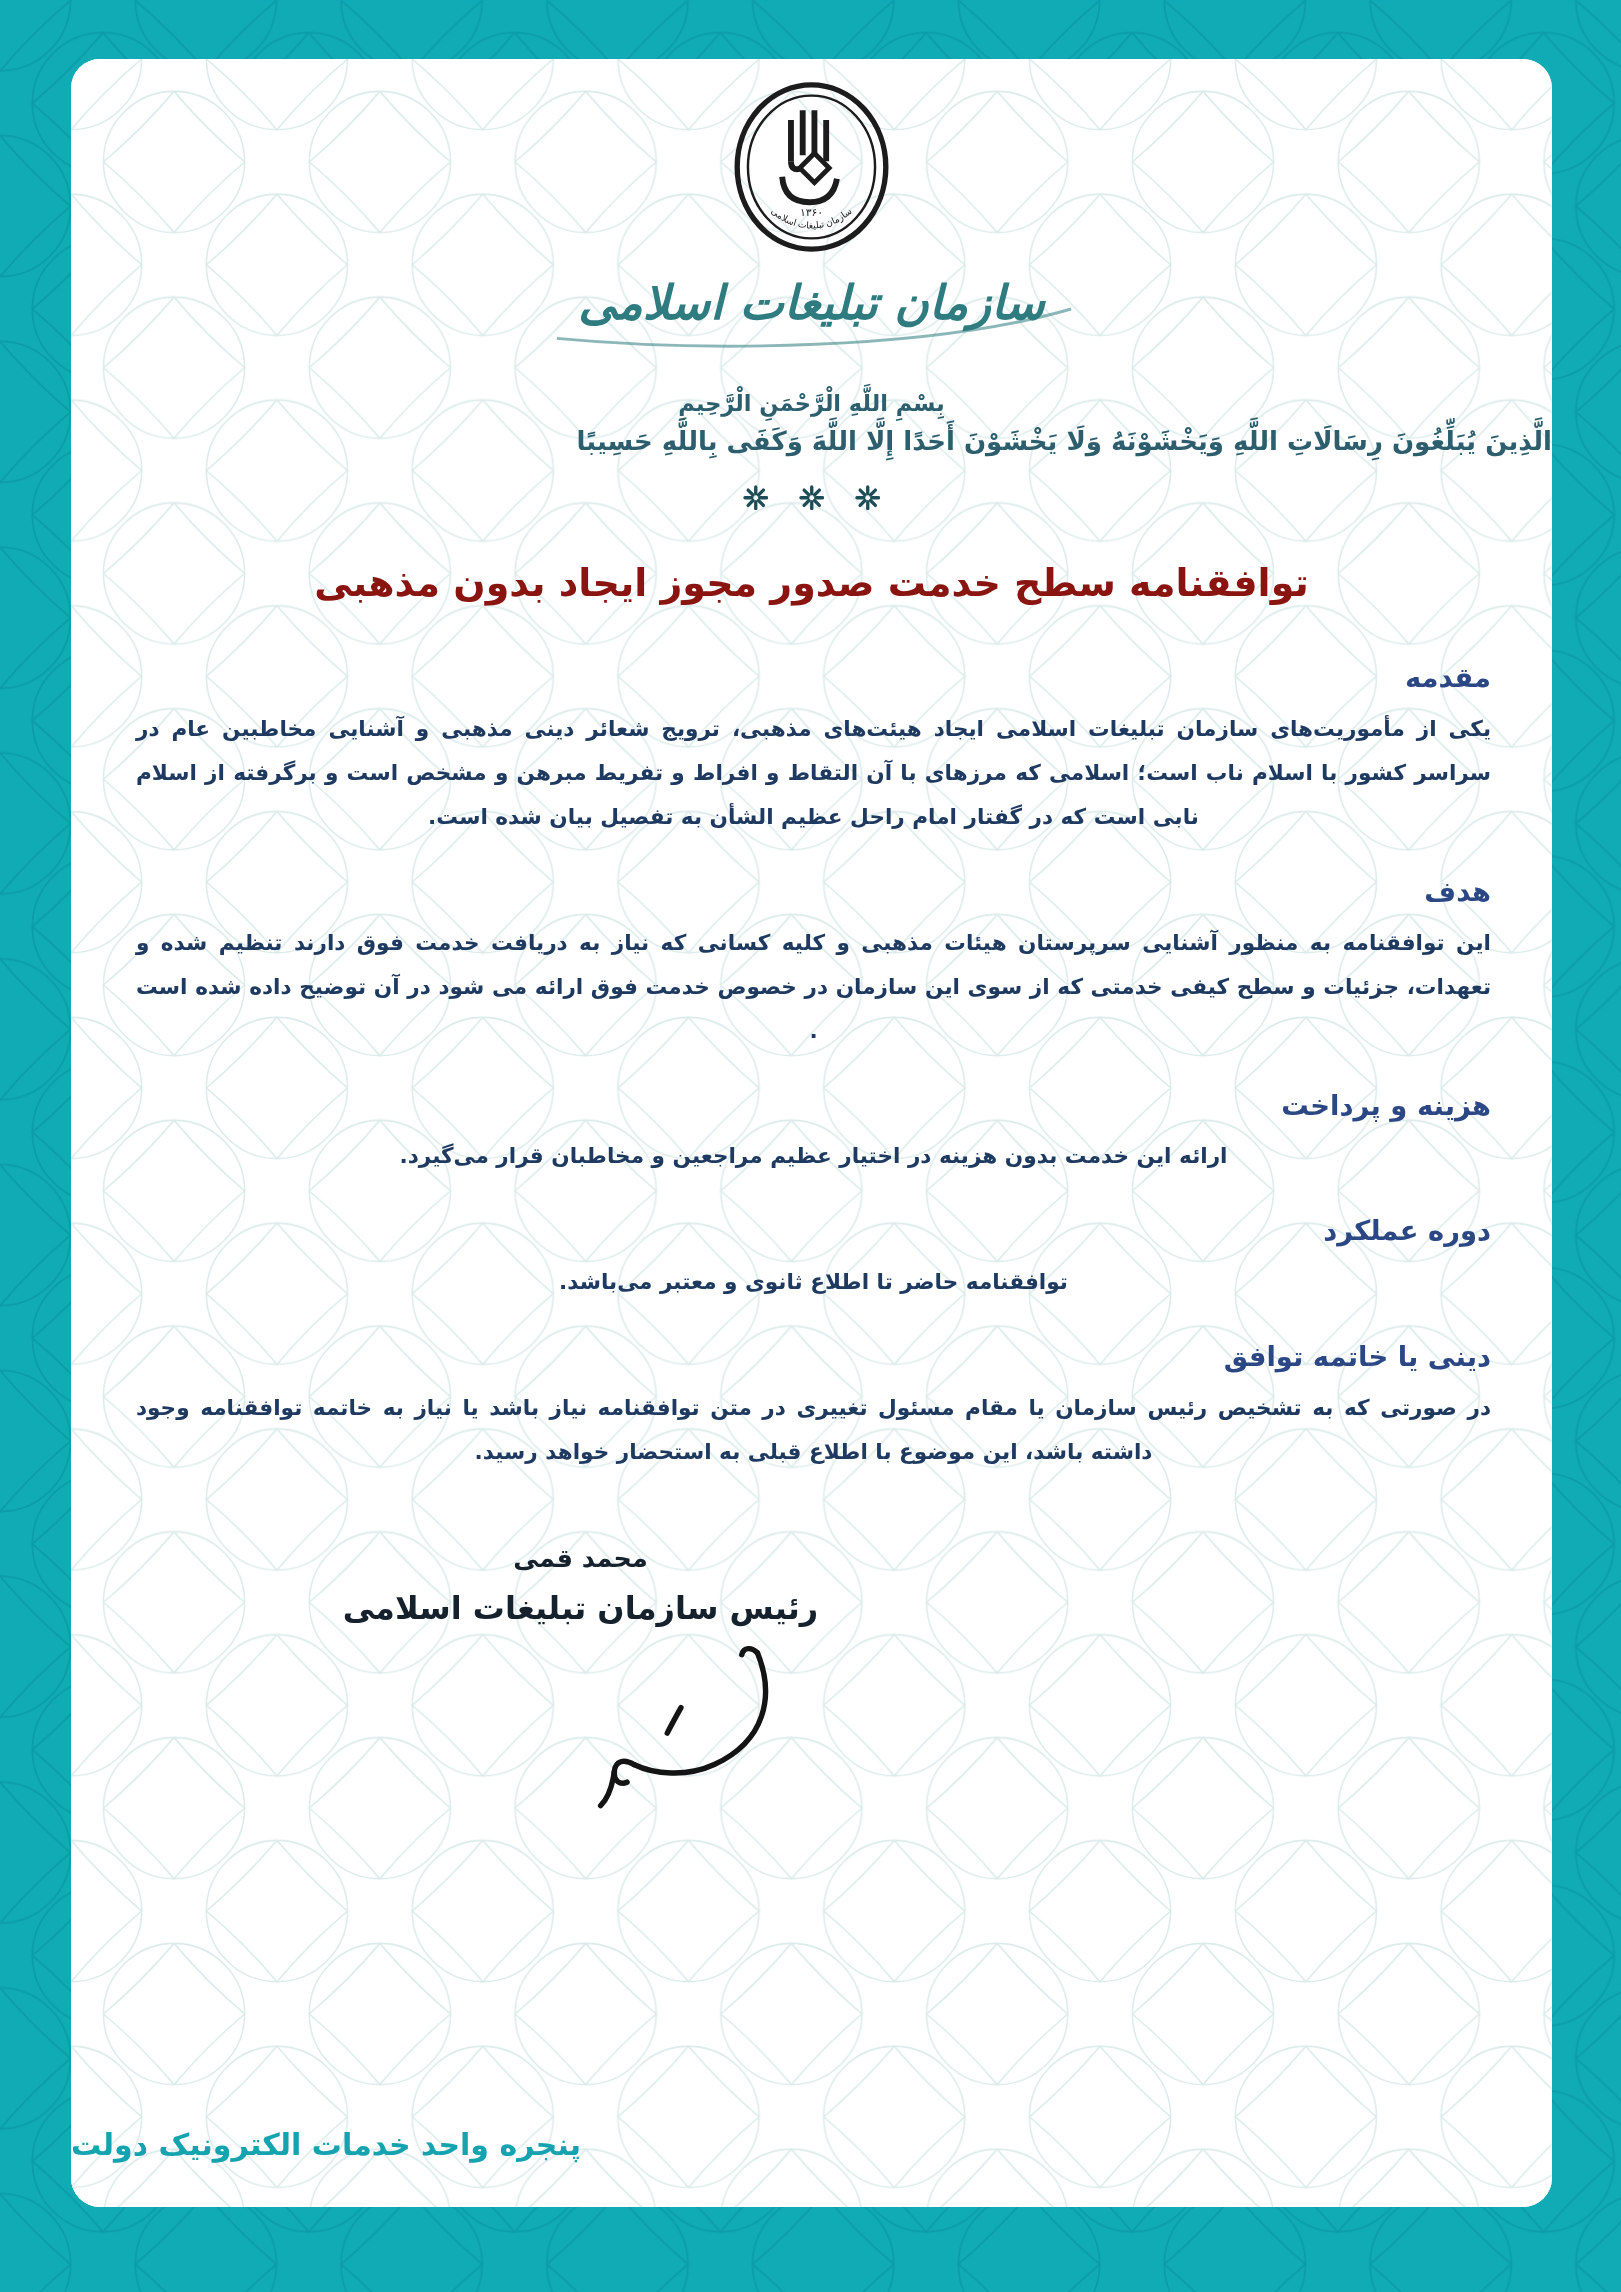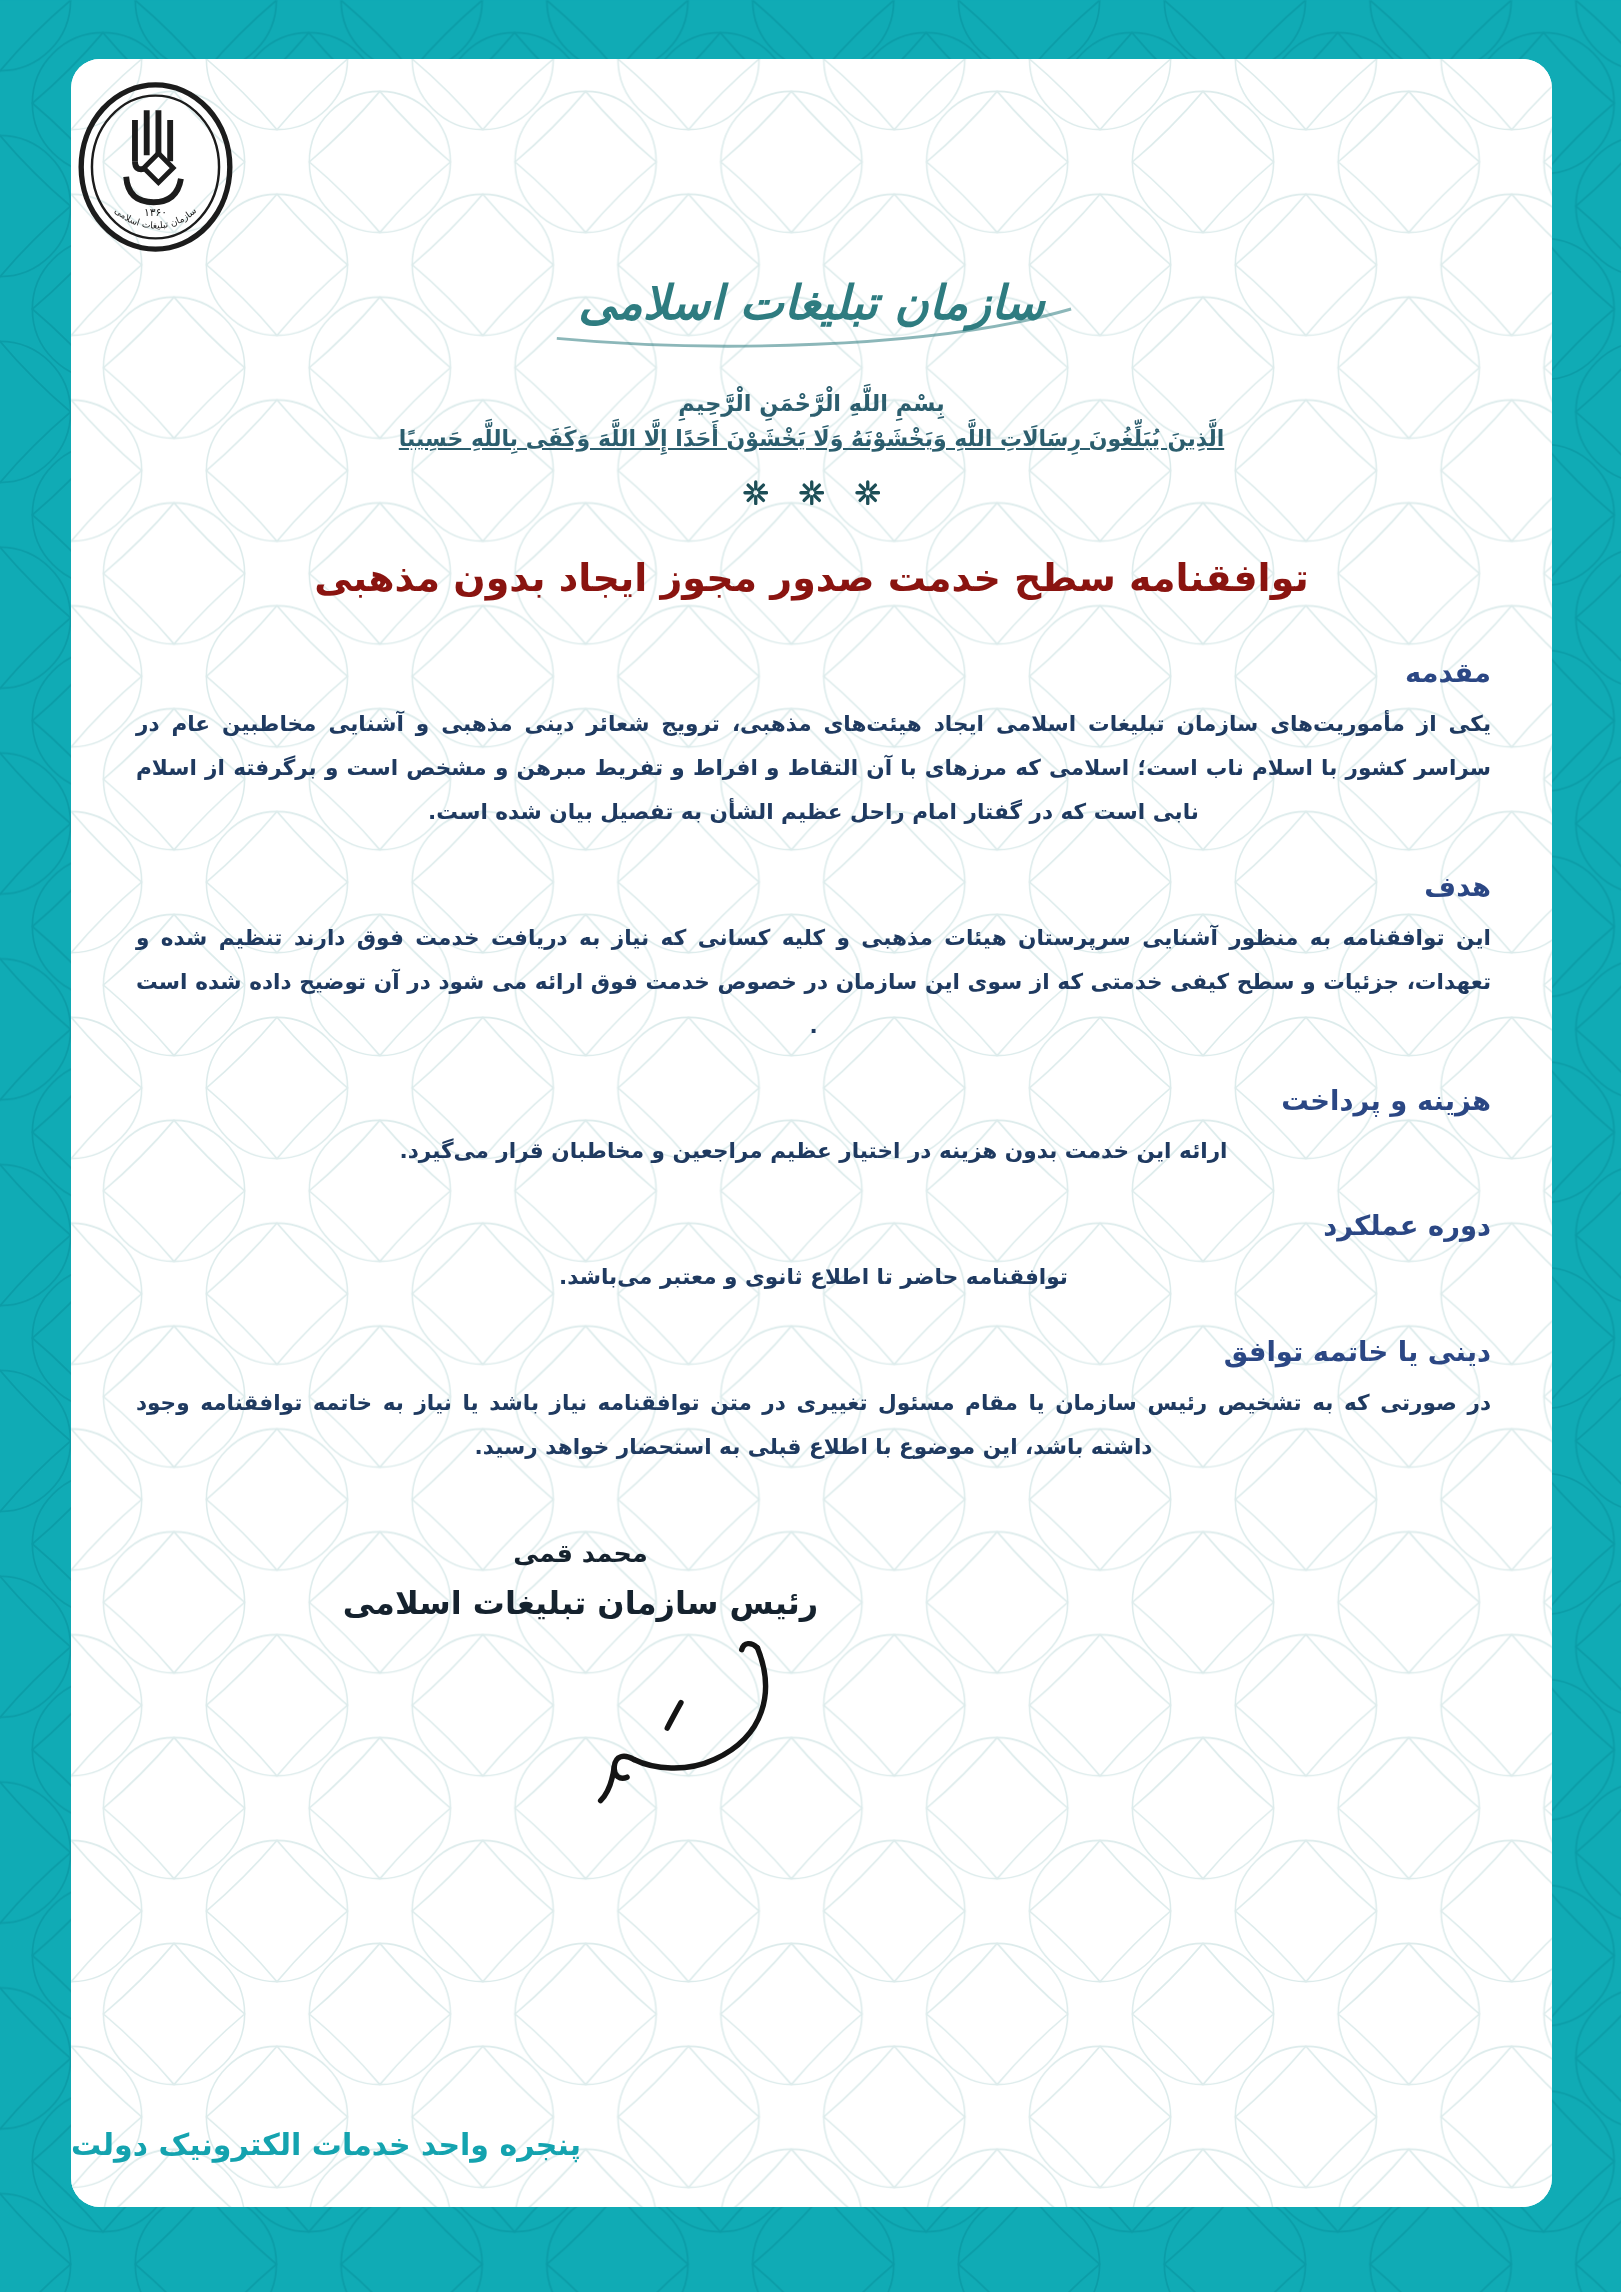--- a/index.html
+++ b/index.html
@@ -15,30 +15,30 @@
     position: absolute;
     left: 71px; top: 59px;
     width: 1481px; height: 2148px;
     background: #ffffff;
     border-radius: 29px;
     overflow: hidden;
   }
   .page-pattern { position:absolute; left:0; top:0; }
   .content { position: relative; z-index: 2; height: 100%; padding-top: 19.6px; }
 
-  .emblem-wrap { text-align:left; }
+  .emblem-wrap { text-align:center;font-family:Liberation Serif, serif; }
   .wordmark-wrap { text-align:center; margin-top: 3.9px; }
 
   .bismillah {
     margin-top: 27.4px; text-align:center; direction: rtl;
     color:#2c5e6e; font-size:22.5px; font-weight:bold;
   }
   .verse {
-    margin-top: 9.8px; text-align:center; direction: rtl;
-    color:#2c5e6e; font-size:22px; font-weight:bold;text-decoration:underline;
+    margin-top: 9.8px; text-align:right; direction: rtl;
+    color:#2c5e6e; font-size:26px; font-weight:bold;
   }
   .separator { margin-top: 29px; text-align:center; }
   .separator svg { margin: 0 12.7px; vertical-align: middle; }
 
   .doc-title {
     margin-top: 51px; text-align:center; direction: rtl;
     color:#8a1410; font-size:38px; font-weight:bold;
   }
 
   .sections { margin-top: 57px; padding: 0 61px 0 65px; }

